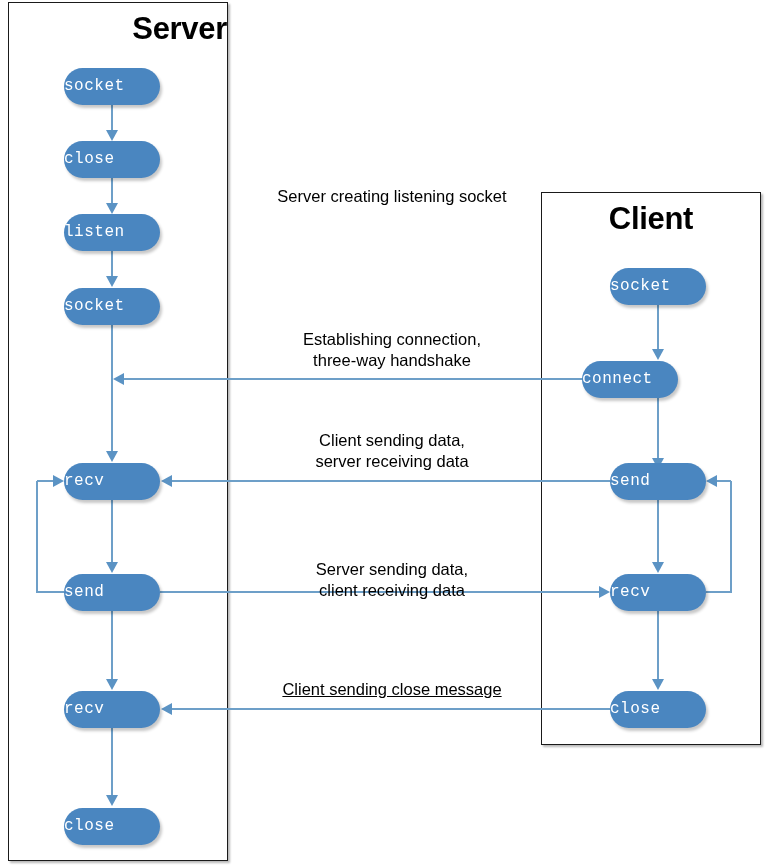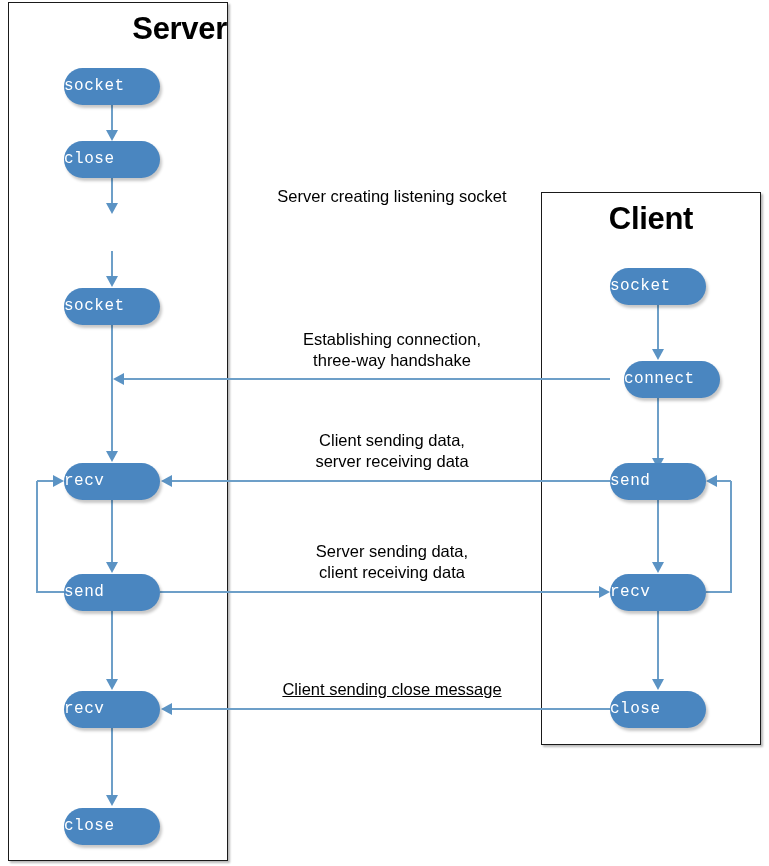--- a/index.html
+++ b/index.html
@@ -185,58 +185,61 @@
 
   <div class="hline" style="left:172px; top:709px; width:438px;"></div>
   <div class="arrow arrow-left" style="left:161px; top:709px;"></div>
 
   <div class="node" style="left:112px; top:86px;">
     <span>socket</span>
   </div>
   <div class="node" style="left:112px; top:159px;">
     <span>close</span>
   </div>
+  <div class="node" style="left:112px; top:232px;">
+    <span>listen</span>
+  </div>
   <div class="node" style="left:112px; top:306px;">
     <span>socket</span>
   </div>
   <div class="node" style="left:112px; top:481px;">
     <span>recv</span>
   </div>
   <div class="node" style="left:112px; top:592px;">
     <span>send</span>
   </div>
   <div class="node" style="left:112px; top:709px;">
     <span>recv</span>
   </div>
   <div class="node" style="left:112px; top:826px;">
     <span>close</span>
   </div>
 
   <div class="node" style="left:658px; top:286px;">
     <span>socket</span>
   </div>
-  <div class="node" style="left:672px; top:379px;">
+  <div class="node" style="left:630px; top:379px;">
     <span>connect</span>
   </div>
   <div class="node" style="left:658px; top:481px;">
     <span>send</span>
   </div>
   <div class="node" style="left:658px; top:592px;">
     <span>recv</span>
   </div>
   <div class="node" style="left:658px; top:709px;">
     <span>close</span>
   </div>
 
   <div class="caption" style="left:384px; top:186px;">Server creating listening socket</div>
 
   <div class="caption" style="left:384px; top:329px;">Establishing connection,
 three-way handshake</div>
 
   <div class="caption" style="left:384px; top:430px;">Client sending data,
 server receiving data</div>
 
-  <div class="caption" style="left:384px; top:541px;">Server sending data,
+  <div class="caption" style="left:384px; top:559px;">Server sending data,
 client receiving data</div>
 
   <div class="caption" style="left:384px; top:679px;text-decoration:underline;">Client sending close message</div>
 
 </div>
 
 </body></html>

